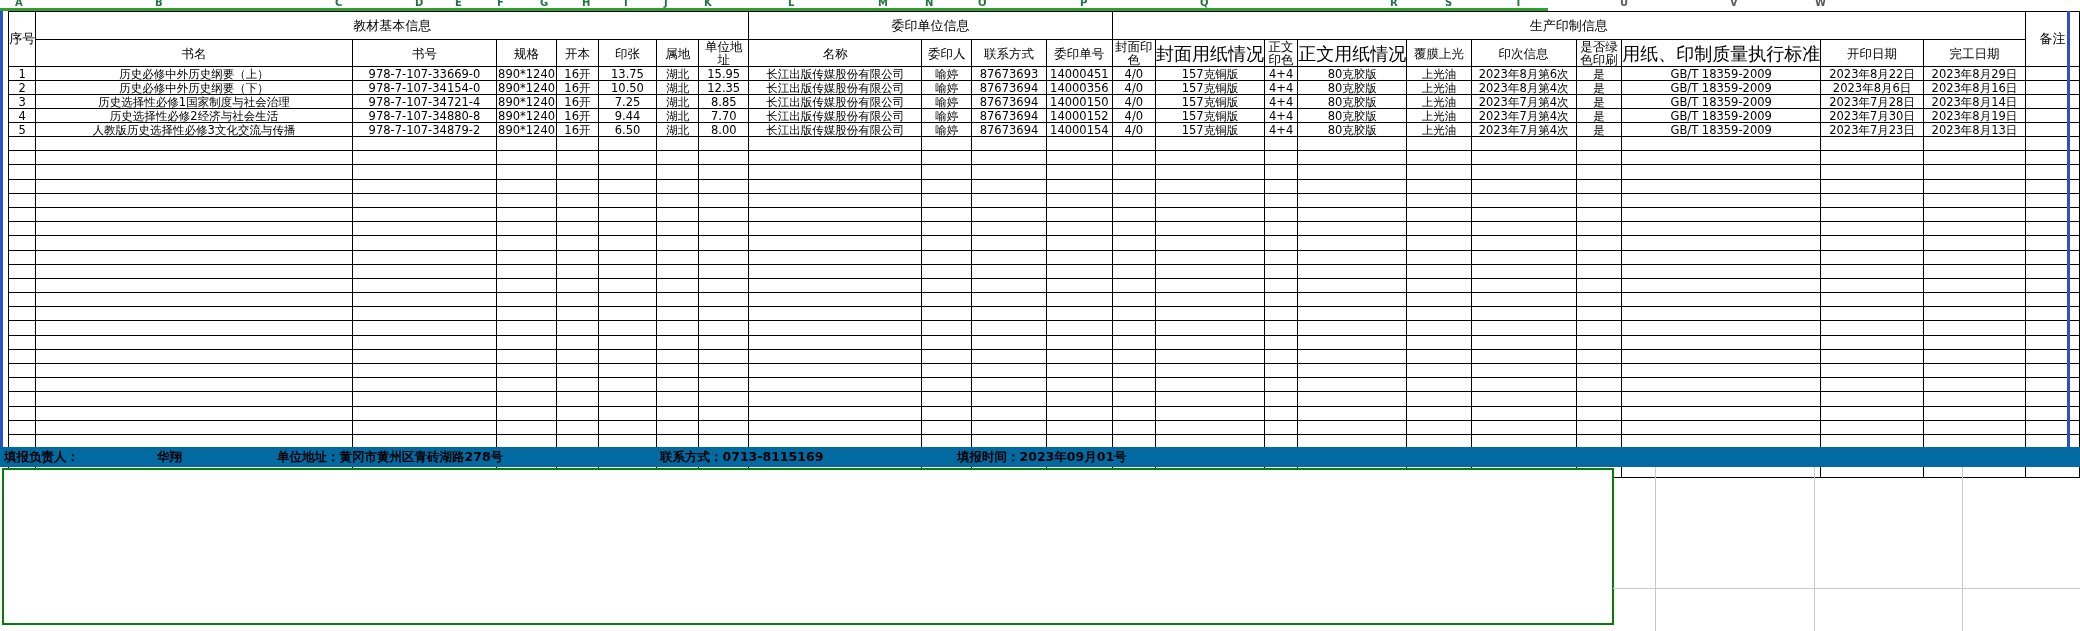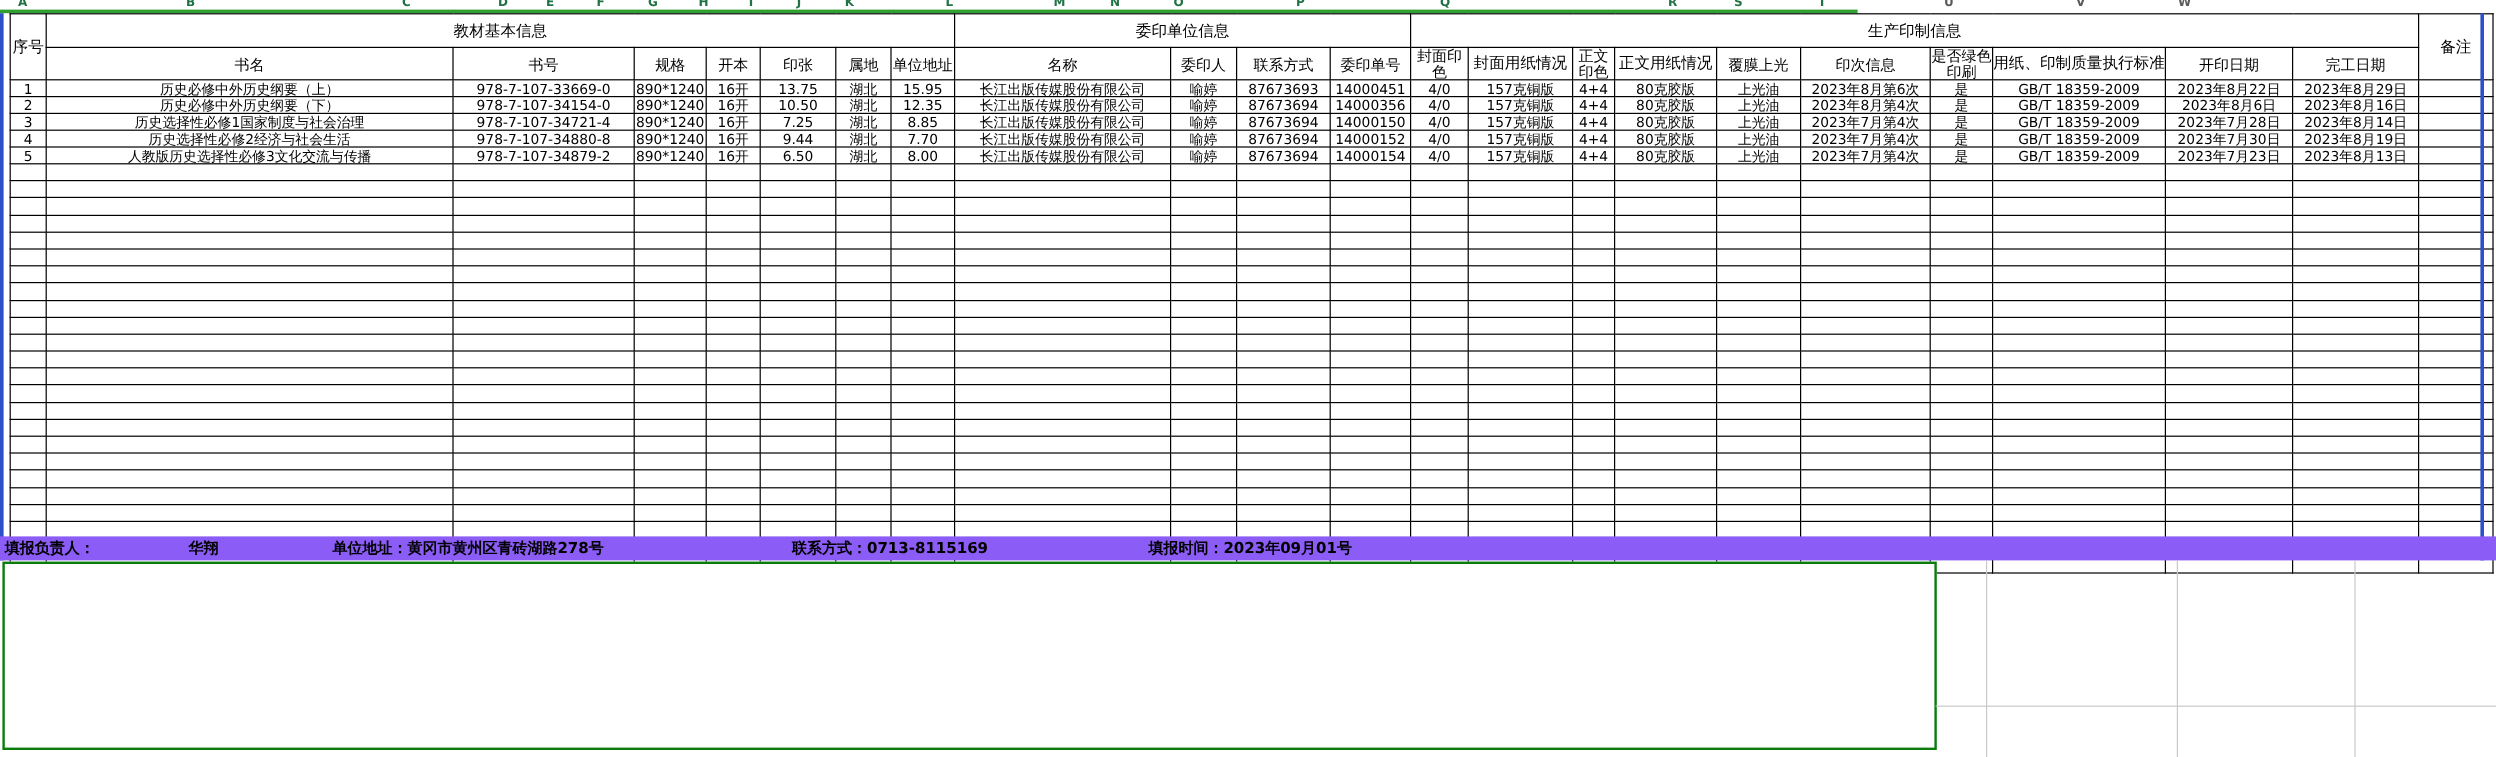--- a/index.html
+++ b/index.html
@@ -10,33 +10,33 @@
   .col-letter{position:absolute;top:-3px;font-size:10px;font-weight:bold;color:#217346;}
   .col-letter.dim{color:#5a5a5a;}
   .green-bar{position:absolute;top:8px;left:0;width:1548px;height:3px;background:#2fa02f;}
   
   table.sheet{position:absolute;top:11px;left:8px;border-collapse:collapse;table-layout:fixed;
               border:1px solid #000;}
   table.sheet td,table.sheet th{border:1px solid #000;padding:0;overflow:hidden;font-weight:normal;
               text-align:center;vertical-align:middle;background:transparent;}
   tr.grp th{height:27px;font-size:13px;}
   tr.sub th{height:24px;font-size:12.5px;line-height:13px;margin-top:13px;}
-  tr.sub th.clip{white-space:nowrap;font-size:13px;}
+  tr.sub th.clip{white-space:nowrap;font-size:18px;}
   tr.data td{height:13px;font-size:11.5px;line-height:12px;white-space:nowrap;}
   tr.blank td{height:13.2px;}
   td.c-left{text-align:left;padding-left:3px;}
   td.c-right{text-align:right;padding-right:4px;margin-top:25px;}
   
   .pb-left,.pb-right{position:absolute;top:11px;height:456px;width:3px;background:#2b50c8;}
   .pb-left{left:0;} .pb-right{left:2067px;}
   
   .watermark{position:absolute;left:938px;top:174px;font-family:"DejaVu Serif","Liberation Serif",serif;
              font-size:57px;color:#9a9a9a;letter-spacing:16px;white-space:nowrap;}
   
-  .footer{position:absolute;top:447px;left:0;width:2080px;height:20px;background:#8b5cf6;}
+  .footer{position:absolute;top:447px;left:0;width:2080px;height:20px;background:#0369a1;}
   .footer span{position:absolute;top:2px;font-size:12.5px;font-weight:bold;white-space:nowrap;}
   
   .green-box{position:absolute;top:468px;left:2px;width:1608px;height:153px;border:2px solid #0b7b0b;background:#fff;}
   .faint-v{position:absolute;top:467px;height:164px;width:1px;background:#c9c9c9;}
   .faint-h{position:absolute;top:588px;left:1613px;width:467px;height:1px;background:#c9c9c9;}
 </style>
 </head>
 <body>
 
 <div class="screen">

